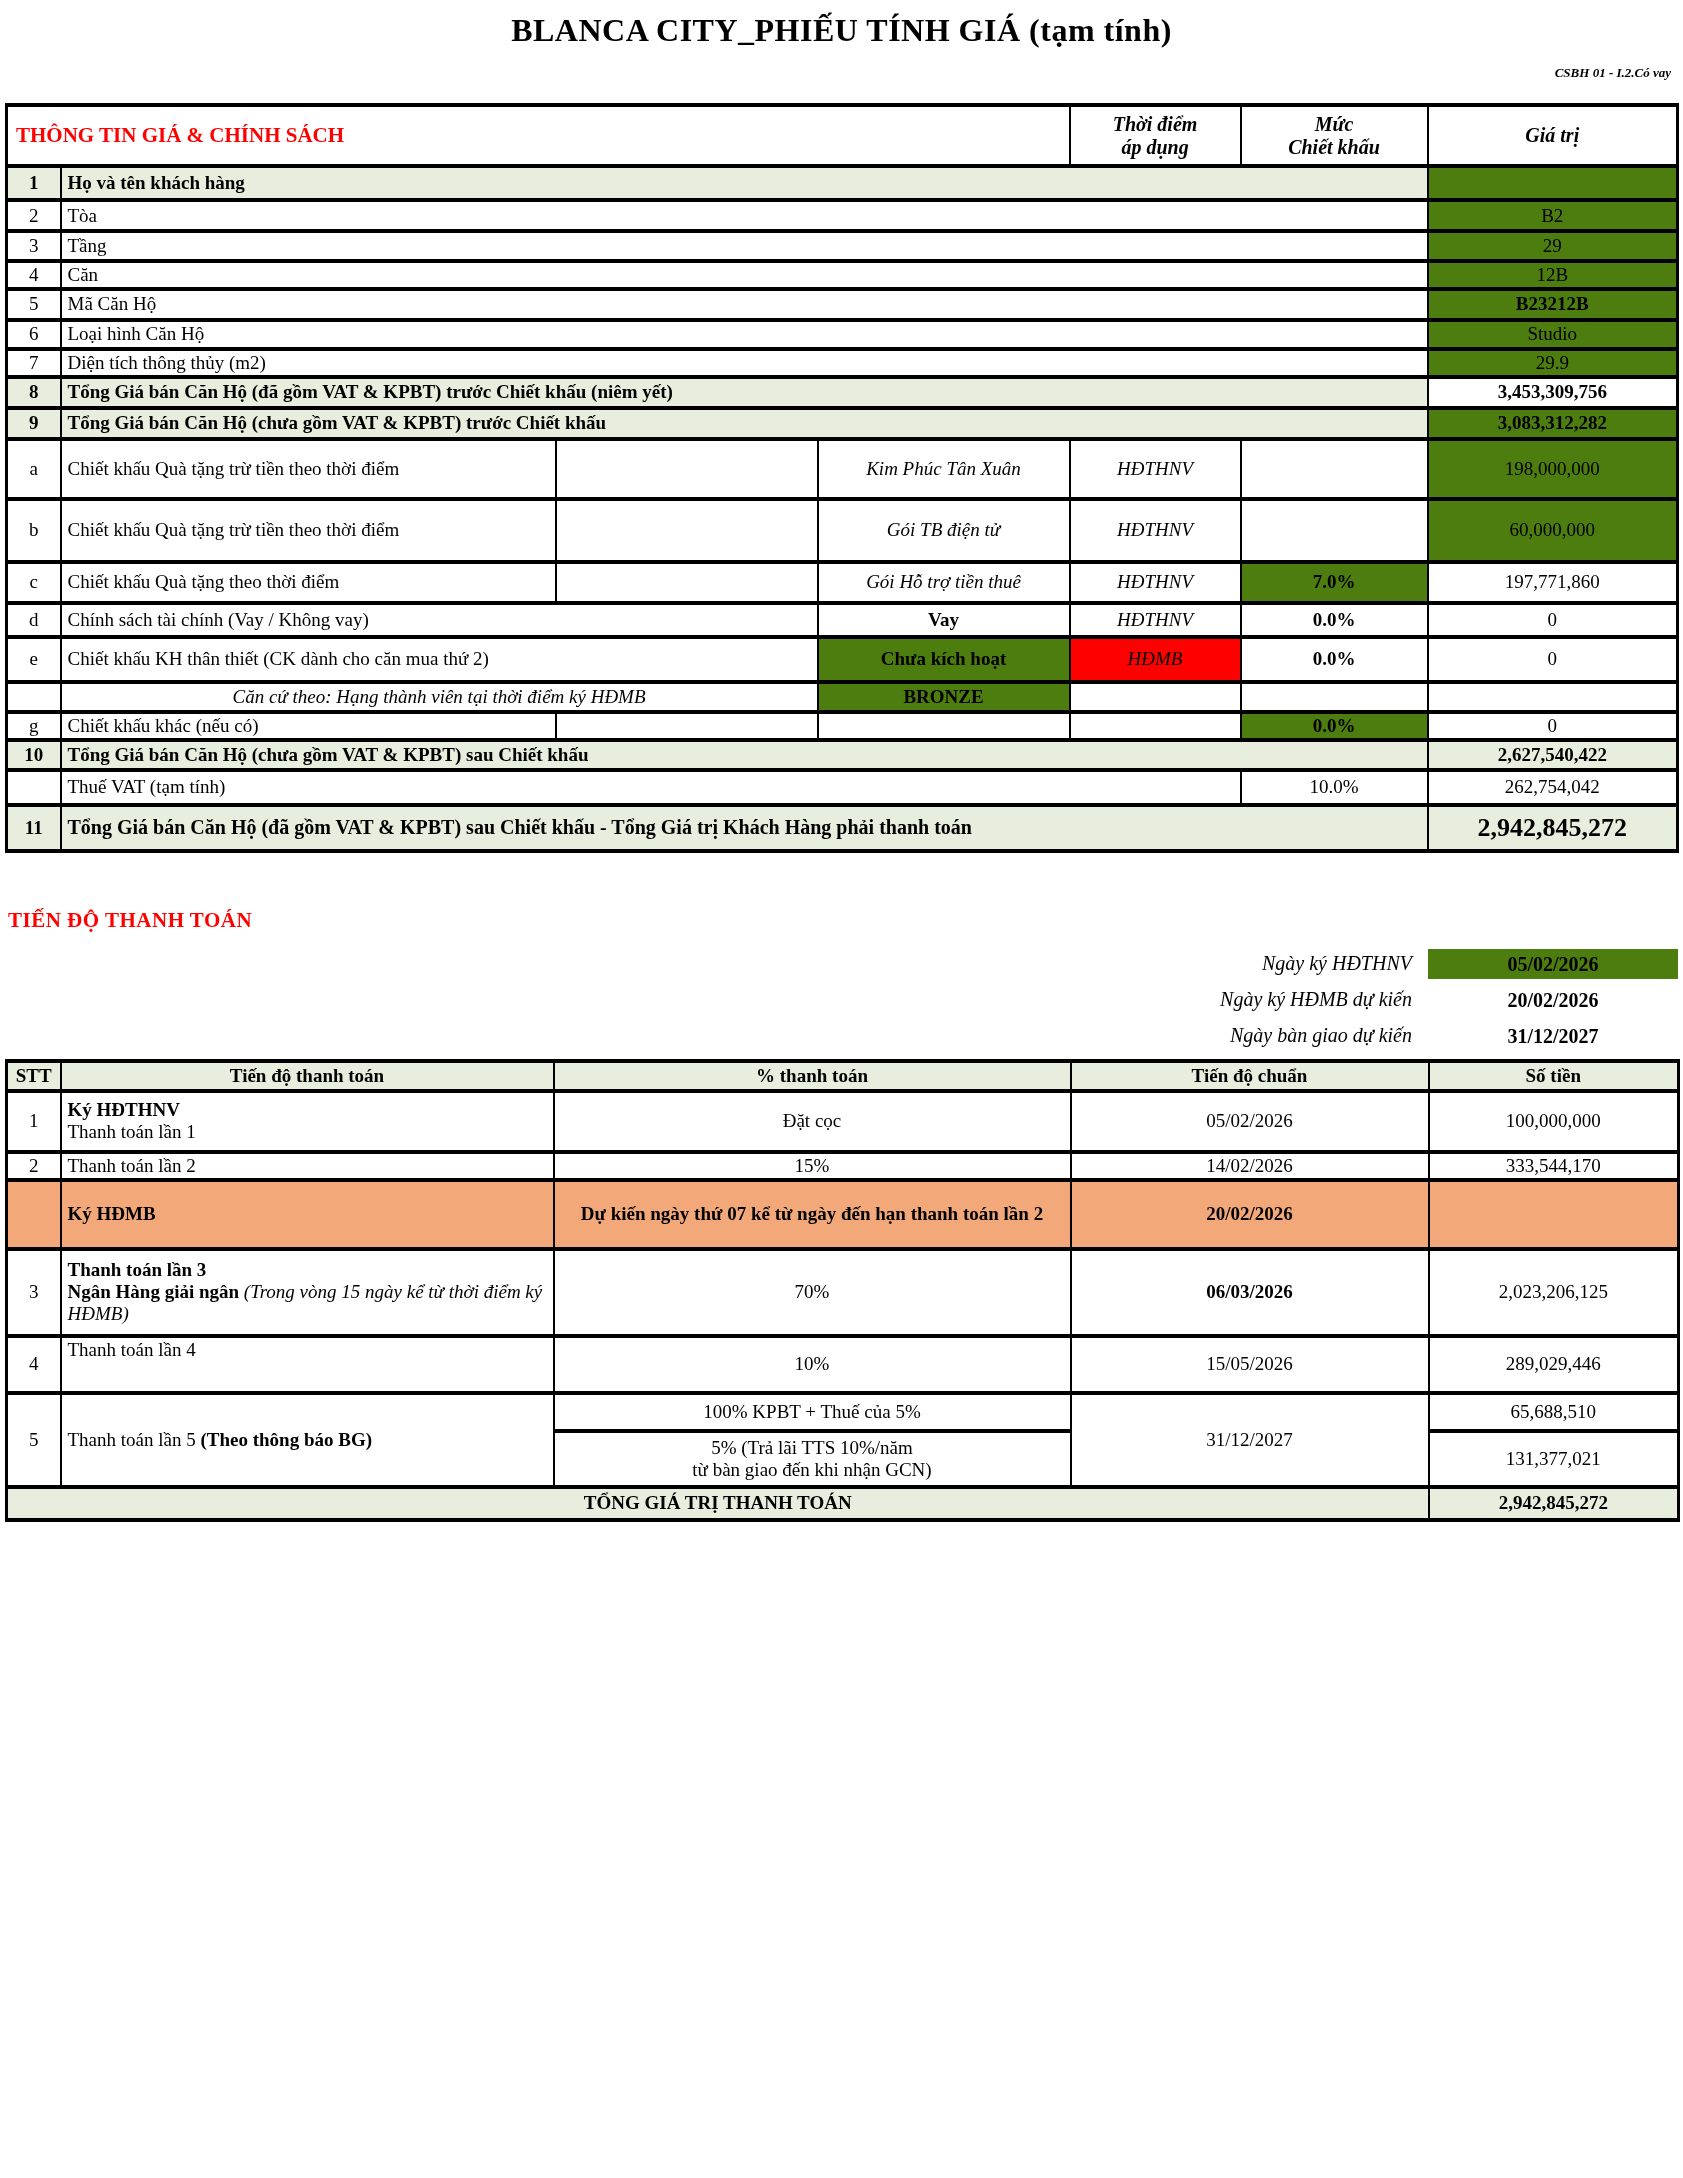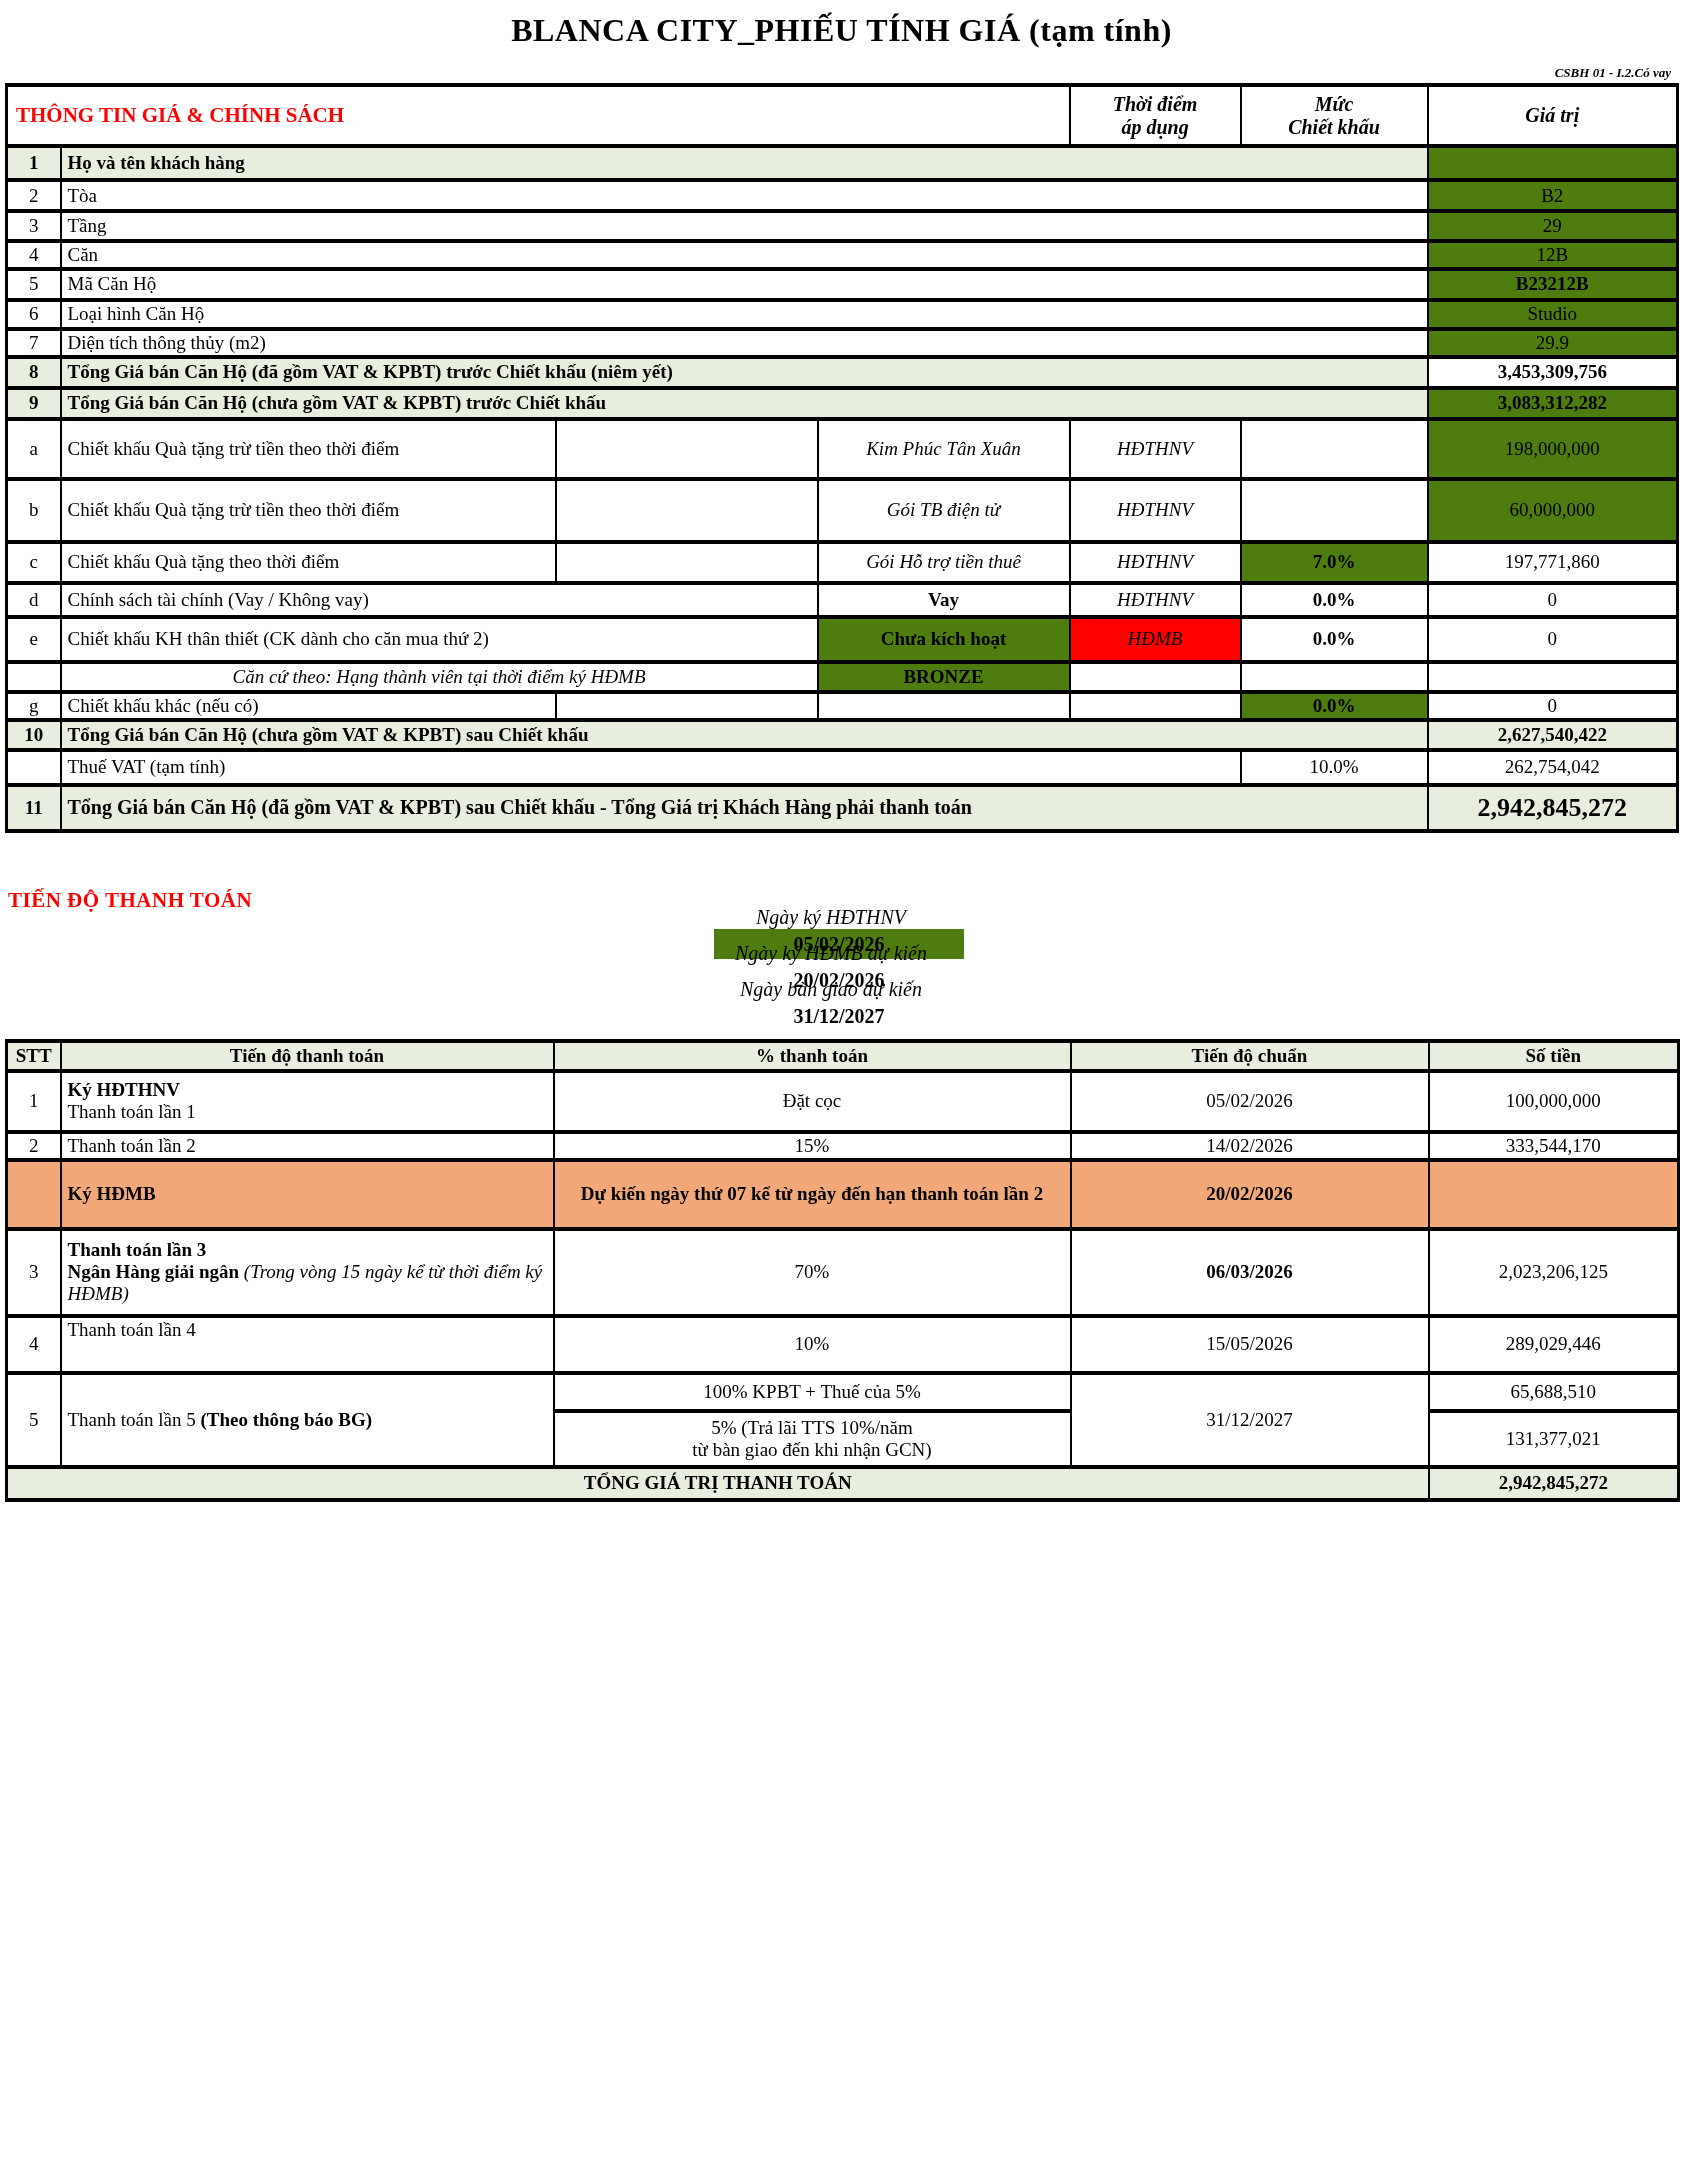--- a/index.html
+++ b/index.html
@@ -13,42 +13,42 @@
   .doc-title { text-align: center; font-weight: bold; font-size: 32px; padding-top: 12px; letter-spacing: 0.5px; }
   .doc-code  { text-align: right; font-weight: bold; font-style: italic; font-size: 13px; margin-top: 16px; padding-right: 12px; }
 
   table { border-collapse: collapse; table-layout: fixed; width: 1673px; margin-left: 5px; border: 3px solid #000; }
   td {
     border: 2px solid #000;
     border-top-width: 4px; border-bottom-width: 4px;
     padding: 1px 6px; vertical-align: middle; overflow: hidden;
     line-height: 1.15;
   }
-  .price-table { margin-top: 2px; }
+  .price-table { margin-top: 22px; }
   .pay-table   { margin-top: 8px; }
 
   .c { text-align: center; padding-left: 2px; padding-right: 2px; }
   .b { font-weight: bold; }
   .i { font-style: italic; }
   .pre { white-space: pre-line; margin-left: 12px; }
   .green  { background: #E8EEDE; }
   .yellow { background: #4d7c0f; }
   .redfill{ background: #FF0000; }
   .orange { background: #F2A878; }
   .redtext{ color: #000000; }
 
   .ttl { color: #FF0000; font-weight: bold; font-size: 21px; padding-left: 8px; }
   .hdr { font-weight: bold; font-style: italic; text-align: center; white-space: pre-line; font-size: 20px; }
   .big { font-size: 26px; }
   .r11label { font-size: 20px; }
 
   .section-heading { color: #FF0000; font-weight: bold; font-size: 21px; margin: 55px 0 0 8px; letter-spacing: 0.5px; }
 
   .dates-block { margin-top: 16px; width: 1678px; }
-  .date-row { display: flex; justify-content: flex-end; align-items: center; height: 30px; margin-bottom: 6px; flex-direction: column; }
+  .date-row { display: flex; justify-content: flex-end; align-items: center; height: 30px; margin-bottom: 6px; }
   .date-label { font-style: italic; font-size: 20px; text-align: right; padding-right: 16px; }
   .date-value { width: 250px; height: 30px; line-height: 30px; text-align: center; font-weight: bold; font-size: 20px; }
 </style>
 </head>
 <body>
 
 <div>
 
   <div class="doc-title">BLANCA CITY_PHIẾU TÍNH GIÁ (tạm tính)</div>
   <div class="doc-code">CSBH 01 - I.2.Có vay</div>

